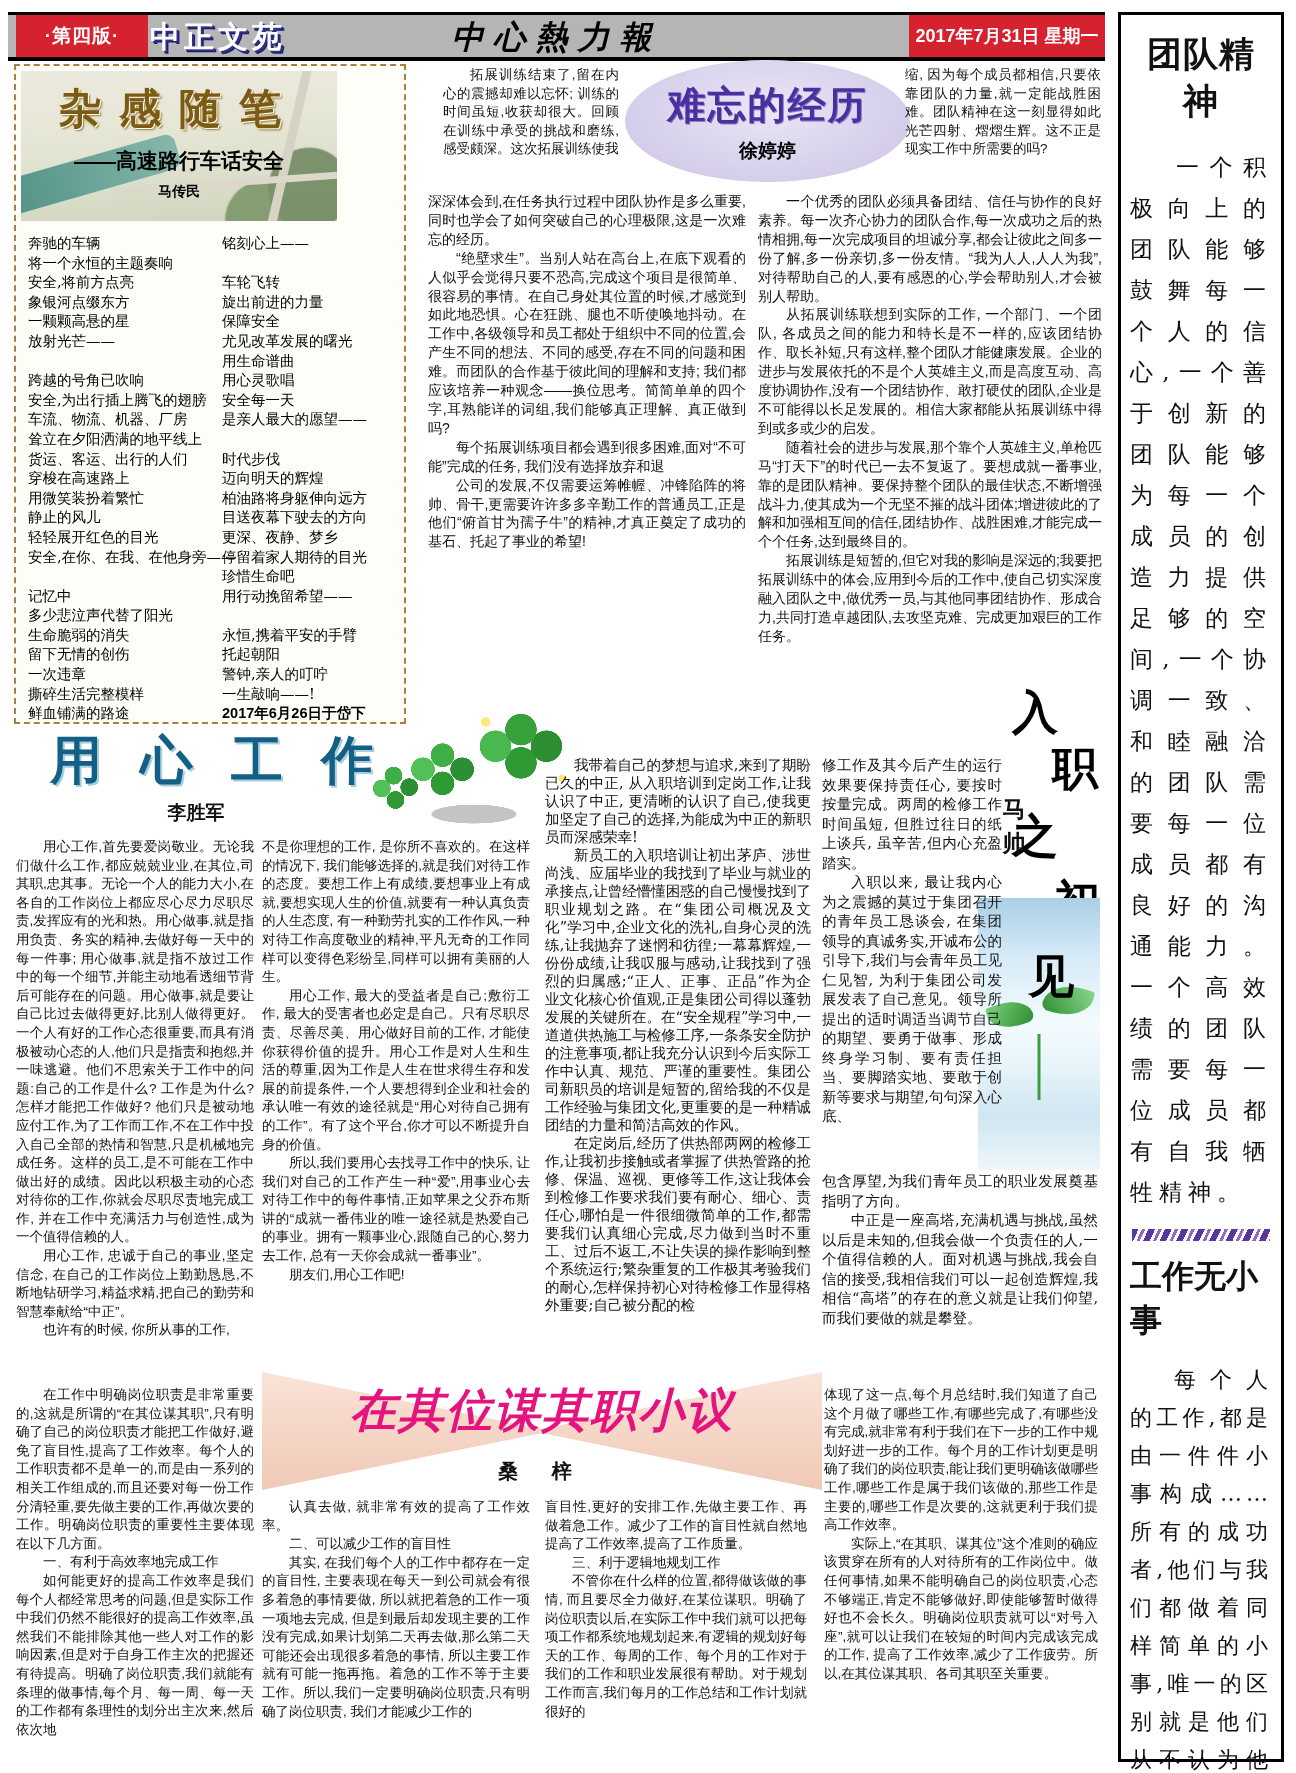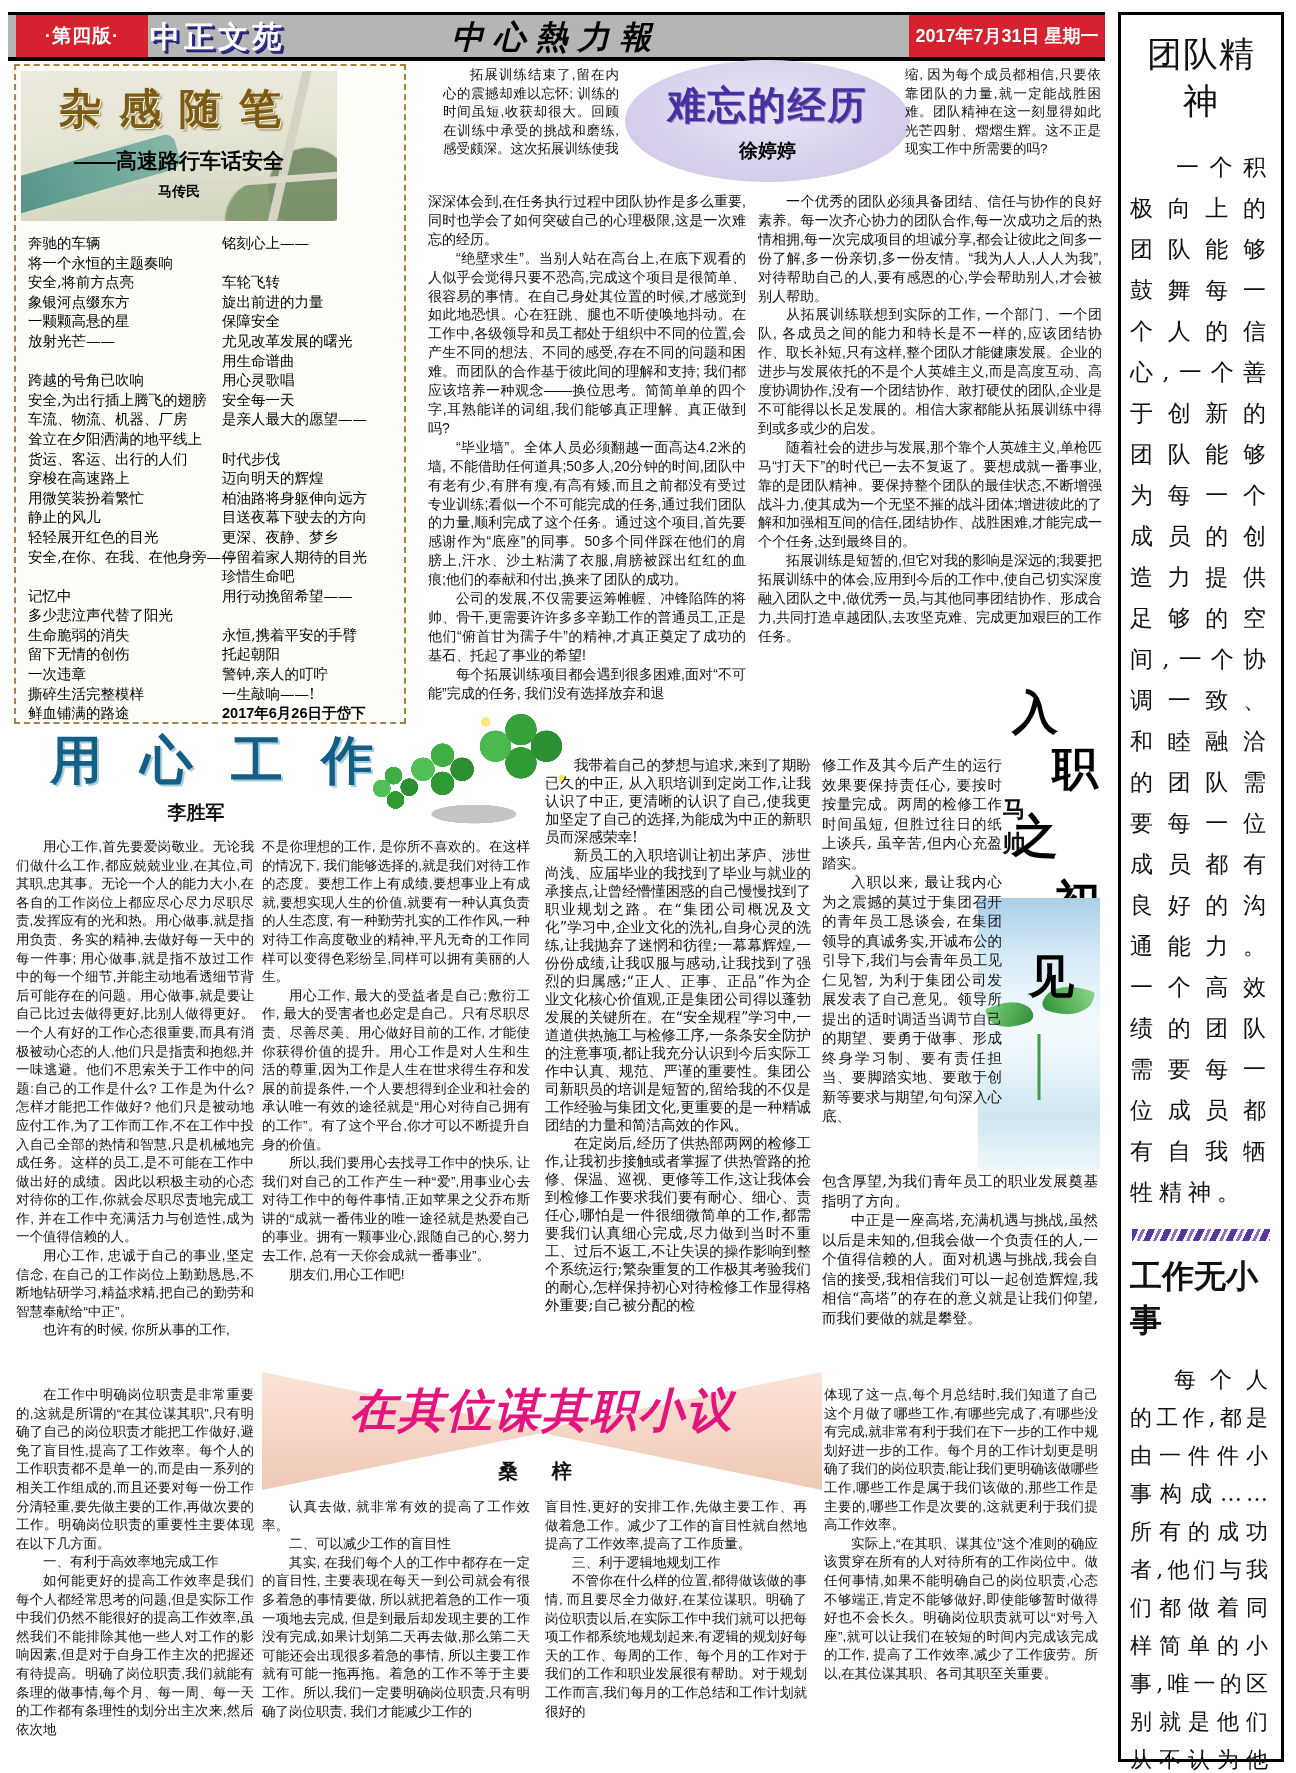--- a/index.html
+++ b/index.html
@@ -16,21 +16,21 @@
   .red-box{position:absolute;top:0;height:100%;background:#d6212e;color:#fff;
            display:flex;align-items:center;justify-content:center;font-weight:bold;margin-left:8px;}
   .edition{left:0;width:132px;font-size:19px;letter-spacing:1px;}
   .datebox{right:0;width:196px;font-size:18px;}
   .secname{position:absolute;left:142px;top:2px;font-size:30px;font-weight:bold;color:#fff;
            letter-spacing:4px;text-shadow:2px 2px 0 #2e2e8f,3px 3px 0 #1a1a5e;}
   .masthead{position:absolute;left:0;top:1px;width:100%;text-align:center;font-size:32px;font-weight:bold;
             font-family:"DejaVu Serif","Liberation Serif",serif;font-style:italic;letter-spacing:10px;color:#000;}
   
   .sidebar{left:1118px;top:12px;width:166px;height:1750px;border:3px solid #000;background:#fff;box-sizing:border-box;padding:8px 9px;}
-  .sb-h1{font-size:35px;font-weight:normal;text-align:center;letter-spacing:1px;margin-top:8px;}
+  .sb-h1{font-size:35px;font-weight:bold;text-align:center;letter-spacing:1px;margin-top:8px;}
   .sb-body1{margin-top:22px;font-family:"DejaVu Serif","Liberation Serif",serif;font-size:23px;line-height:41px;
             letter-spacing:6px;text-align:justify;text-indent:2em;}
   .sb-div{height:12px;margin:16px 2px 14px 2px;
           background:repeating-linear-gradient(115deg,#5a35a0 0 6px,#fff 6px 9px,#8a6cc8 9px 12px,#fff 12px 15px);}
   .sb-h2{font-size:32px;font-weight:bold;text-align:left;margin-top:4px;}
   .sb-body2{margin-top:18px;font-family:"DejaVu Serif","Liberation Serif",serif;font-size:22px;line-height:38px;
             letter-spacing:4px;text-align:justify;text-indent:2em;}
   
   .essaybox{left:14px;top:64px;width:392px;height:660px;border:2px dashed #a9813f;background:#fffdf8;box-sizing:border-box;}
   .photo{position:absolute;left:5px;top:5px;width:316px;height:150px;overflow:hidden;
@@ -194,23 +194,22 @@
   </div>
   <div class="abs body-txt" style="left:443px;top:66px;width:176px;height:126px;">
       <p>拓展训练结束了,留在内心的震撼却难以忘怀; 训练的时间虽短,收获却很大。回顾在训练中承受的挑战和磨练,感受颇深。这次拓展训练使我</p>
     </div>
   <div class="abs body-txt cont" style="left:905px;top:66px;width:196px;height:126px;">
       <p>缩, 因为每个成员都相信,只要依靠团队的力量,就一定能战胜困难。团队精神在这一刻显得如此光芒四射、熠熠生辉。这不正是现实工作中所需要的吗?</p>
     </div>
   <div class="abs body-txt cont" style="left:428px;top:192px;width:318px;height:512px;font-size:14px;line-height:18.9px;">
       <p>深深体会到,在任务执行过程中团队协作是多么重要, 同时也学会了如何突破自己的心理极限,这是一次难忘的经历。</p>
       <p>“绝壁求生”。当别人站在高台上,在底下观看的人似乎会觉得只要不恐高,完成这个项目是很简单、很容易的事情。在自己身处其位置的时候,才感觉到如此地恐惧。心在狂跳、腿也不听使唤地抖动。在工作中,各级领导和员工都处于组织中不同的位置,会产生不同的想法、不同的感受,存在不同的问题和困难。而团队的合作基于彼此间的理解和支持; 我们都应该培养一种观念——换位思考。简简单单的四个字,耳熟能详的词组,我们能够真正理解、真正做到吗?</p>
-      <p>“毕业墙”。全体人员必须翻越一面高达4.2米的墙, 不能借助任何道具;50多人,20分钟的时间,团队中有老有少,有胖有瘦,有高有矮,而且之前都没有受过专业训练;看似一个不可能完成的任务,通过我们团队的力量,顺利完成了这个任务。通过这个项目,首先要感谢作为“底座”的同事。50多个同伴踩在他们的肩膀上,汗水、沙土粘满了衣服,肩膀被踩出红红的血痕;他们的奉献和付出,换来了团队的成功。</p>
+      <p>每个拓展训练项目都会遇到很多困难,面对“不可能”完成的任务, 我们没有选择放弃和退</p>
       <p>公司的发展,不仅需要运筹帷幄、冲锋陷阵的将帅、骨干,更需要许许多多辛勤工作的普通员工,正是他们“俯首甘为孺子牛”的精神,才真正奠定了成功的基石、托起了事业的希望!</p>
-      <p>每个拓展训练项目都会遇到很多困难,面对“不可能”完成的任务, 我们没有选择放弃和退</p>
     </div>
   <div class="abs body-txt" style="left:758px;top:192px;width:344px;height:520px;font-size:14px;line-height:18.9px;">
       <p>一个优秀的团队必须具备团结、信任与协作的良好素养。每一次齐心协力的团队合作,每一次成功之后的热情相拥,每一次完成项目的坦诚分享,都会让彼此之间多一份了解,多一份亲切,多一份友情。“我为人人,人人为我”,对待帮助自己的人,要有感恩的心,学会帮助别人,才会被别人帮助。</p>
       <p>从拓展训练联想到实际的工作, 一个部门、一个团队, 各成员之间的能力和特长是不一样的,应该团结协作、取长补短,只有这样,整个团队才能健康发展。企业的进步与发展依托的不是个人英雄主义,而是高度互动、高度协调协作,没有一个团结协作、敢打硬仗的团队,企业是不可能得以长足发展的。相信大家都能从拓展训练中得到或多或少的启发。</p>
       <p>随着社会的进步与发展,那个靠个人英雄主义,单枪匹马“打天下”的时代已一去不复返了。要想成就一番事业,靠的是团队精神。要保持整个团队的最佳状态,不断增强战斗力,使其成为一个无坚不摧的战斗团体;增进彼此的了解和加强相互间的信任,团结协作、战胜困难,才能完成一个个任务,达到最终目的。</p>
       <p>拓展训练是短暂的,但它对我的影响是深远的;我要把拓展训练中的体会,应用到今后的工作中,使自己切实深度融入团队之中,做优秀一员,与其他同事团结协作、形成合力,共同打造卓越团队,去攻坚克难、完成更加艰巨的工作任务。</p>
     </div>
 
   <div class="abs hw-title">用 心 工 作</div>
   <div class="abs hw-auth">李胜军</div>

